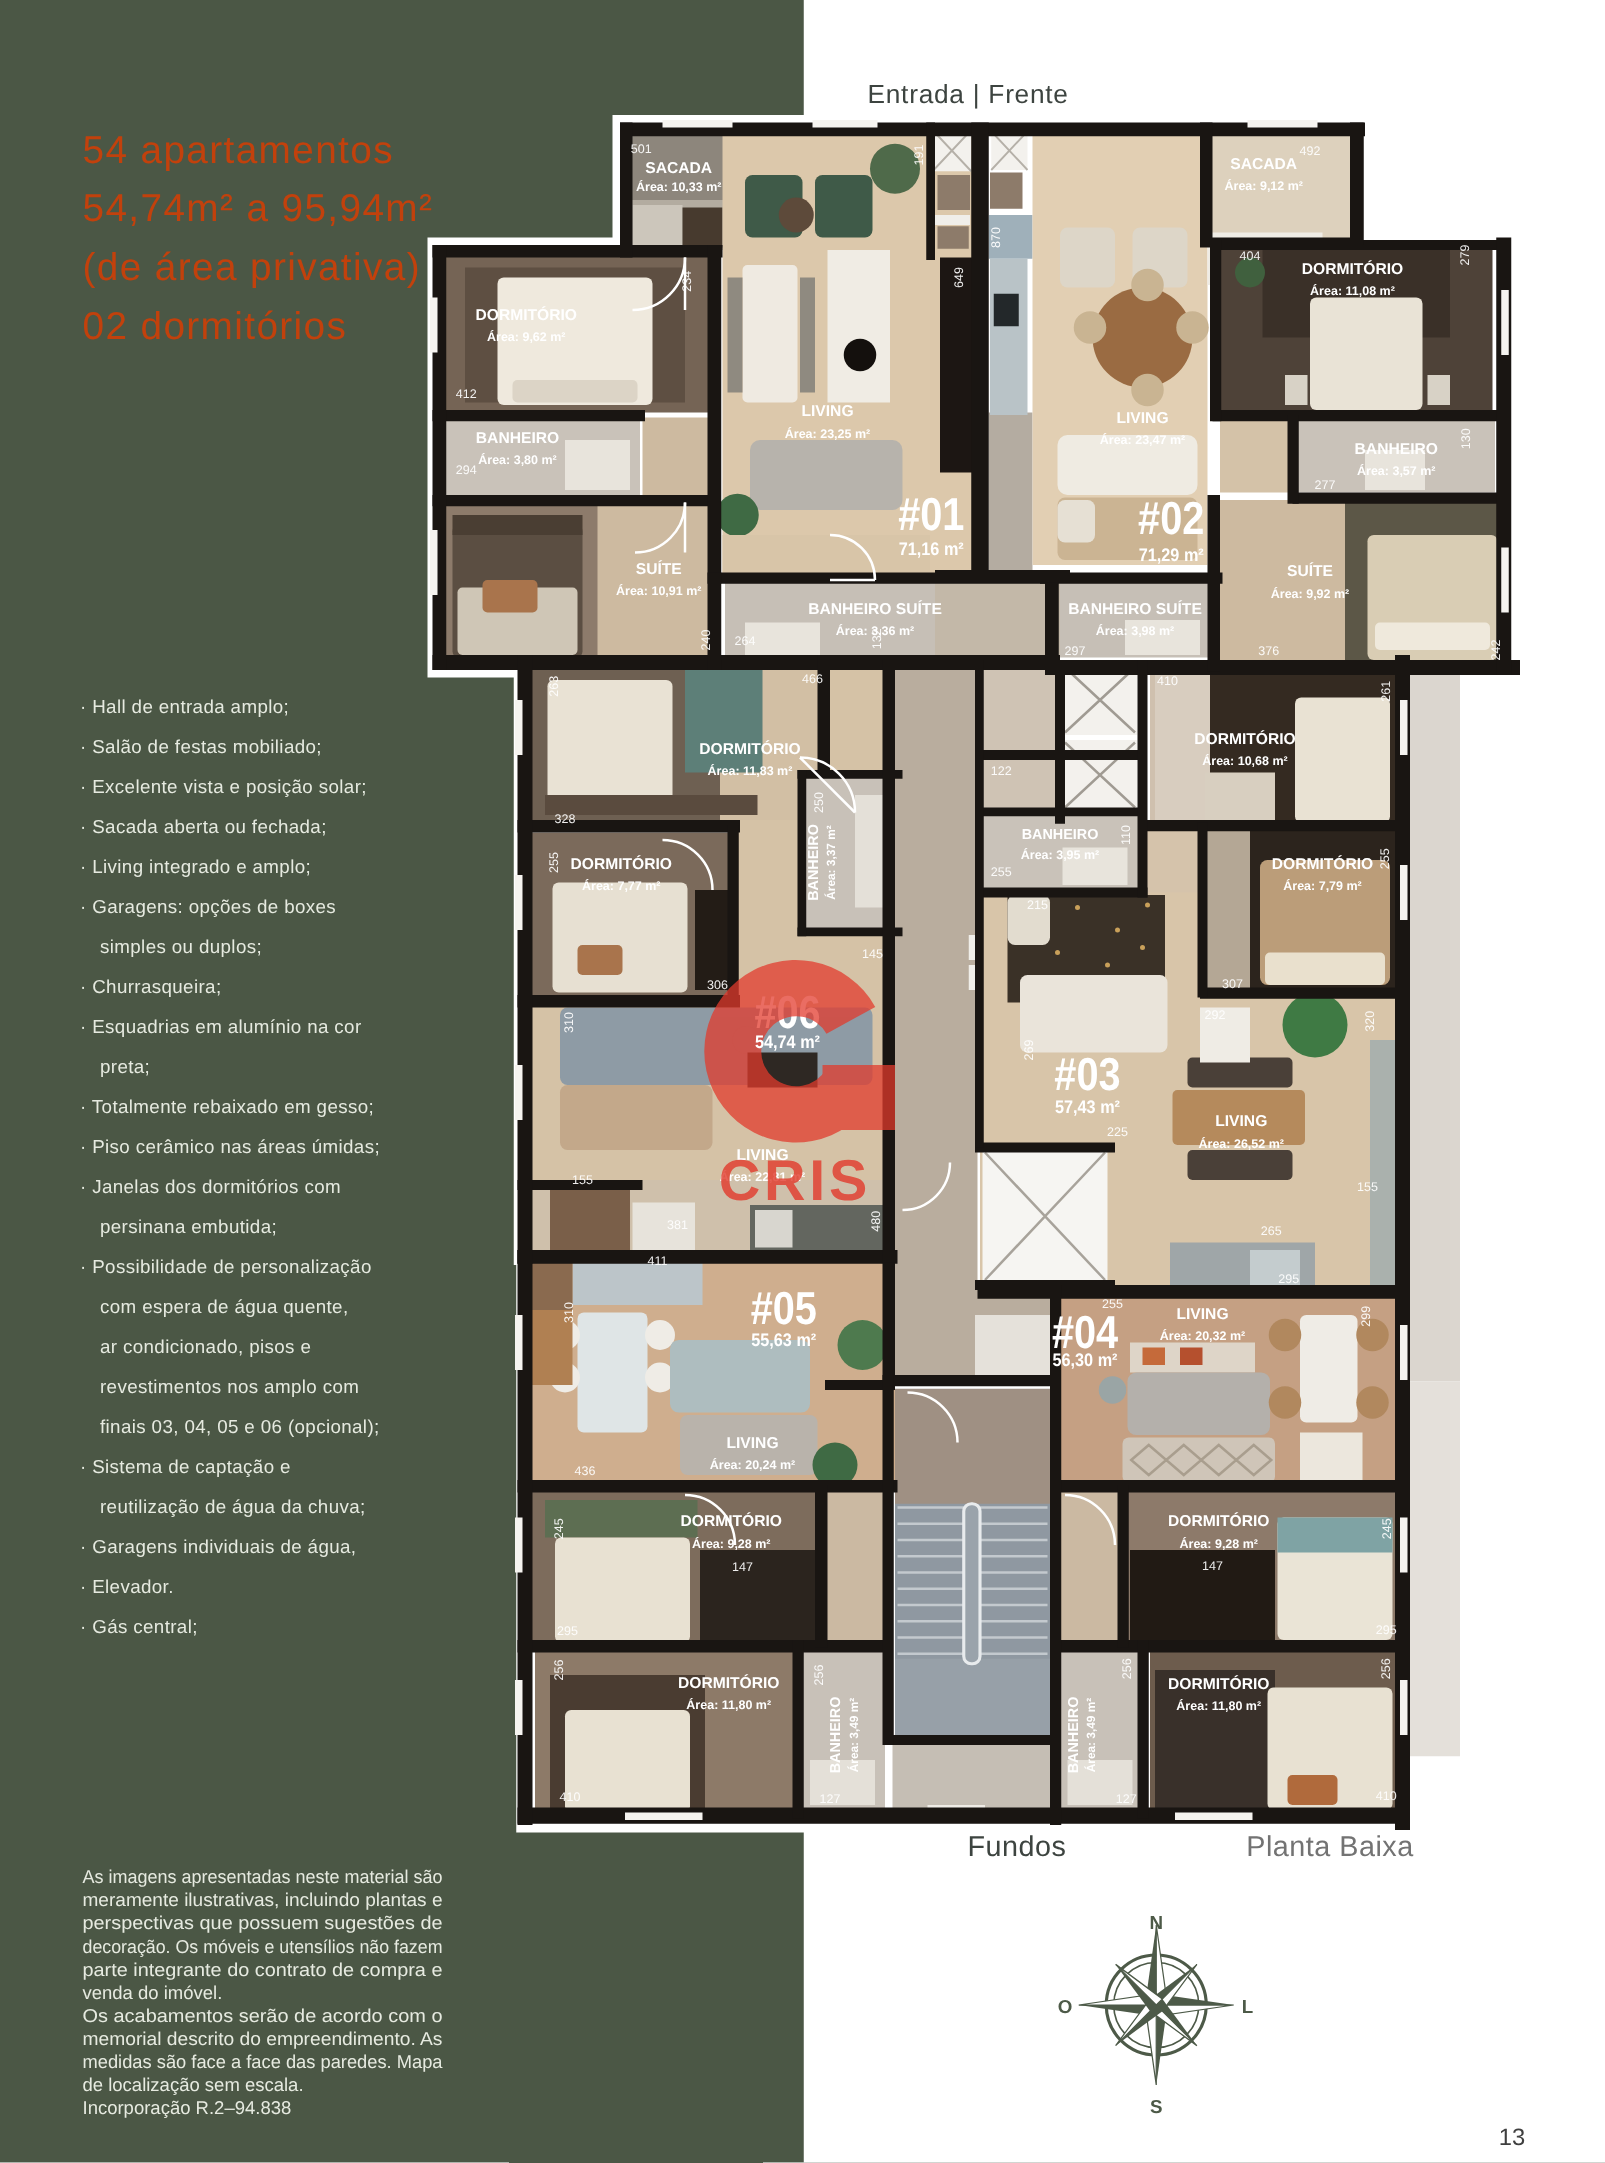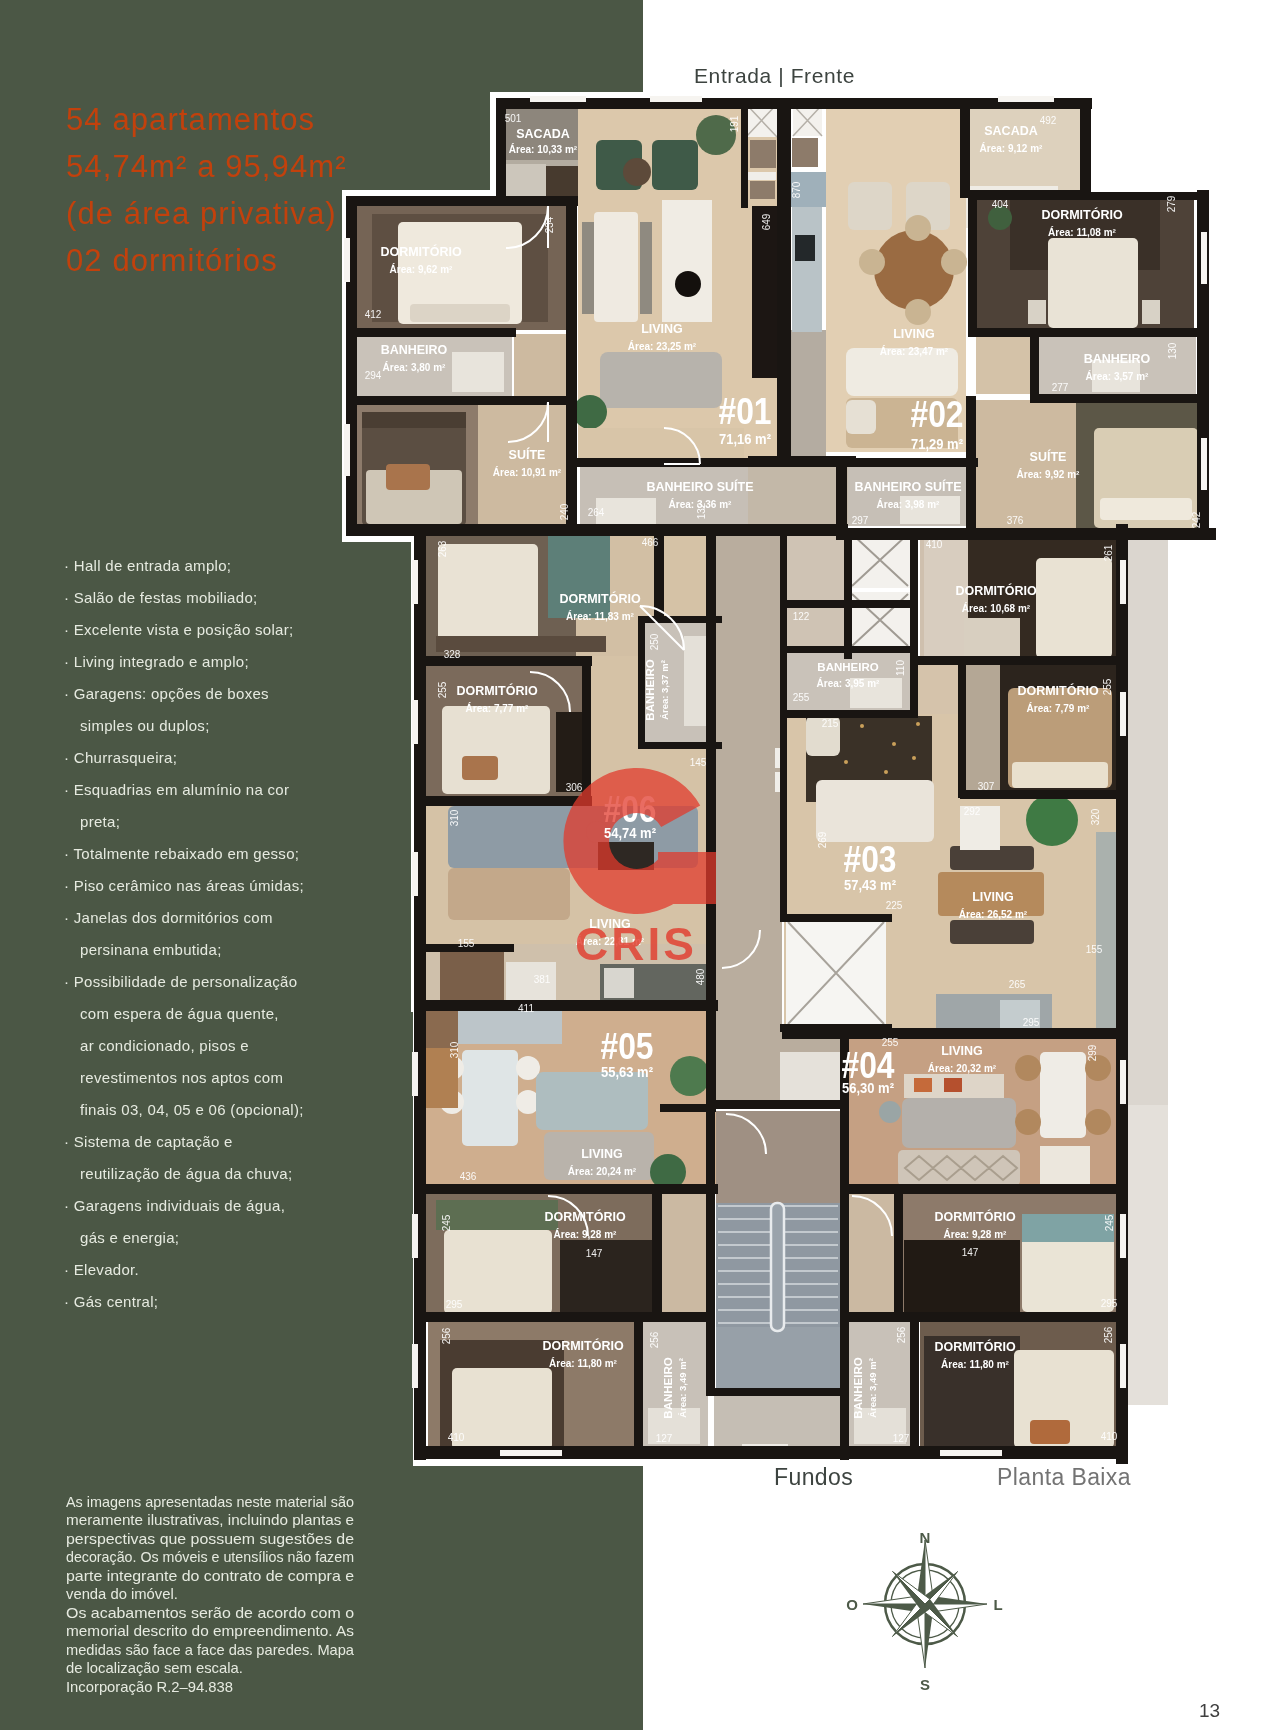--- a/index.html
+++ b/index.html
@@ -14,39 +14,39 @@
 <div class="abs" style="left:0;top:0;width:643px;height:1730px;background:#4b5745"></div>
 
 <div class="abs" style="left:66px;top:96px;font-size:31px;line-height:47px;color:#c2410c;letter-spacing:1.1px;">
 54 apartamentos<br>54,74m² a 95,94m²<br>(de área privativa)<br>02 dormitórios
 </div>
 
 <div class="abs" style="left:64px;top:550px;">
 <div class="bl">· Hall de entrada amplo;</div>
 <div class="bl">· Salão de festas mobiliado;</div>
 <div class="bl">· Excelente vista e posição solar;</div>
+<div class="bl">· Sacada aberta ou fechada;</div>
 <div class="bl">· Living integrado e amplo;</div>
 <div class="bl">· Garagens: opções de boxes</div>
 <div class="bl bi">simples ou duplos;</div>
 <div class="bl">· Churrasqueira;</div>
 <div class="bl">· Esquadrias em alumínio na cor</div>
 <div class="bl bi">preta;</div>
 <div class="bl">· Totalmente rebaixado em gesso;</div>
 <div class="bl">· Piso cerâmico nas áreas úmidas;</div>
 <div class="bl">· Janelas dos dormitórios com</div>
 <div class="bl bi">persinana embutida;</div>
 <div class="bl">· Possibilidade de personalização</div>
 <div class="bl bi">com espera de água quente,</div>
 <div class="bl bi">ar condicionado, pisos e</div>
-<div class="bl bi">revestimentos nos aptos com</div>
+<div class="bl bi">revestimentos nos amplo com</div>
 <div class="bl bi">finais 03, 04, 05 e 06 (opcional);</div>
 <div class="bl">· Sistema de captação e</div>
 <div class="bl bi">reutilização de água da chuva;</div>
 <div class="bl">· Garagens individuais de água,</div>
-<div class="bl bi">gás e energia;</div>
 <div class="bl">· Elevador.</div>
 <div class="bl">· Gás central;</div>
 </div>
 
 <div class="abs" style="left:694px;top:64px;font-size:21px;letter-spacing:0.6px;color:#3d4440;">Entrada | Frente</div>
 
 <div class="abs" style="left:742px;top:1464px;font-size:23px;letter-spacing:0.4px;color:#3d4440;margin-left:32px;">Fundos</div>
 
 <div class="abs" style="left:997px;top:1464px;font-size:23px;letter-spacing:0.4px;color:#737373;">Planta Baixa</div>
 

